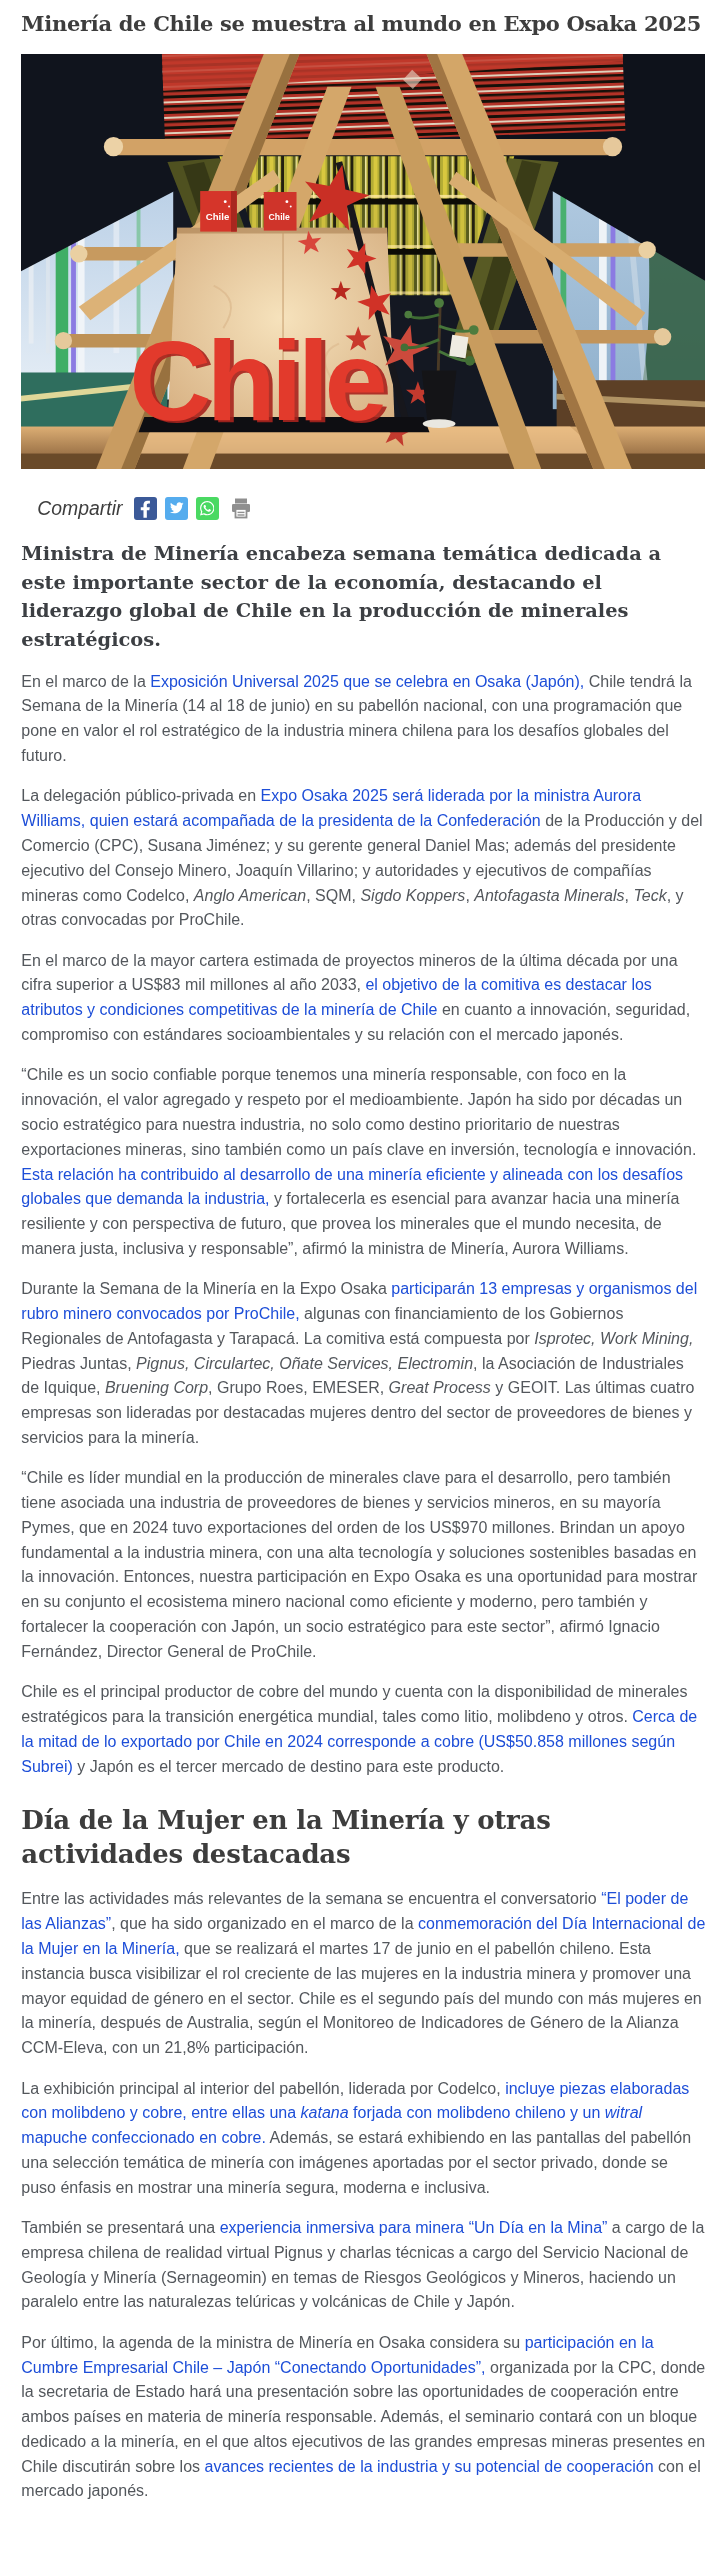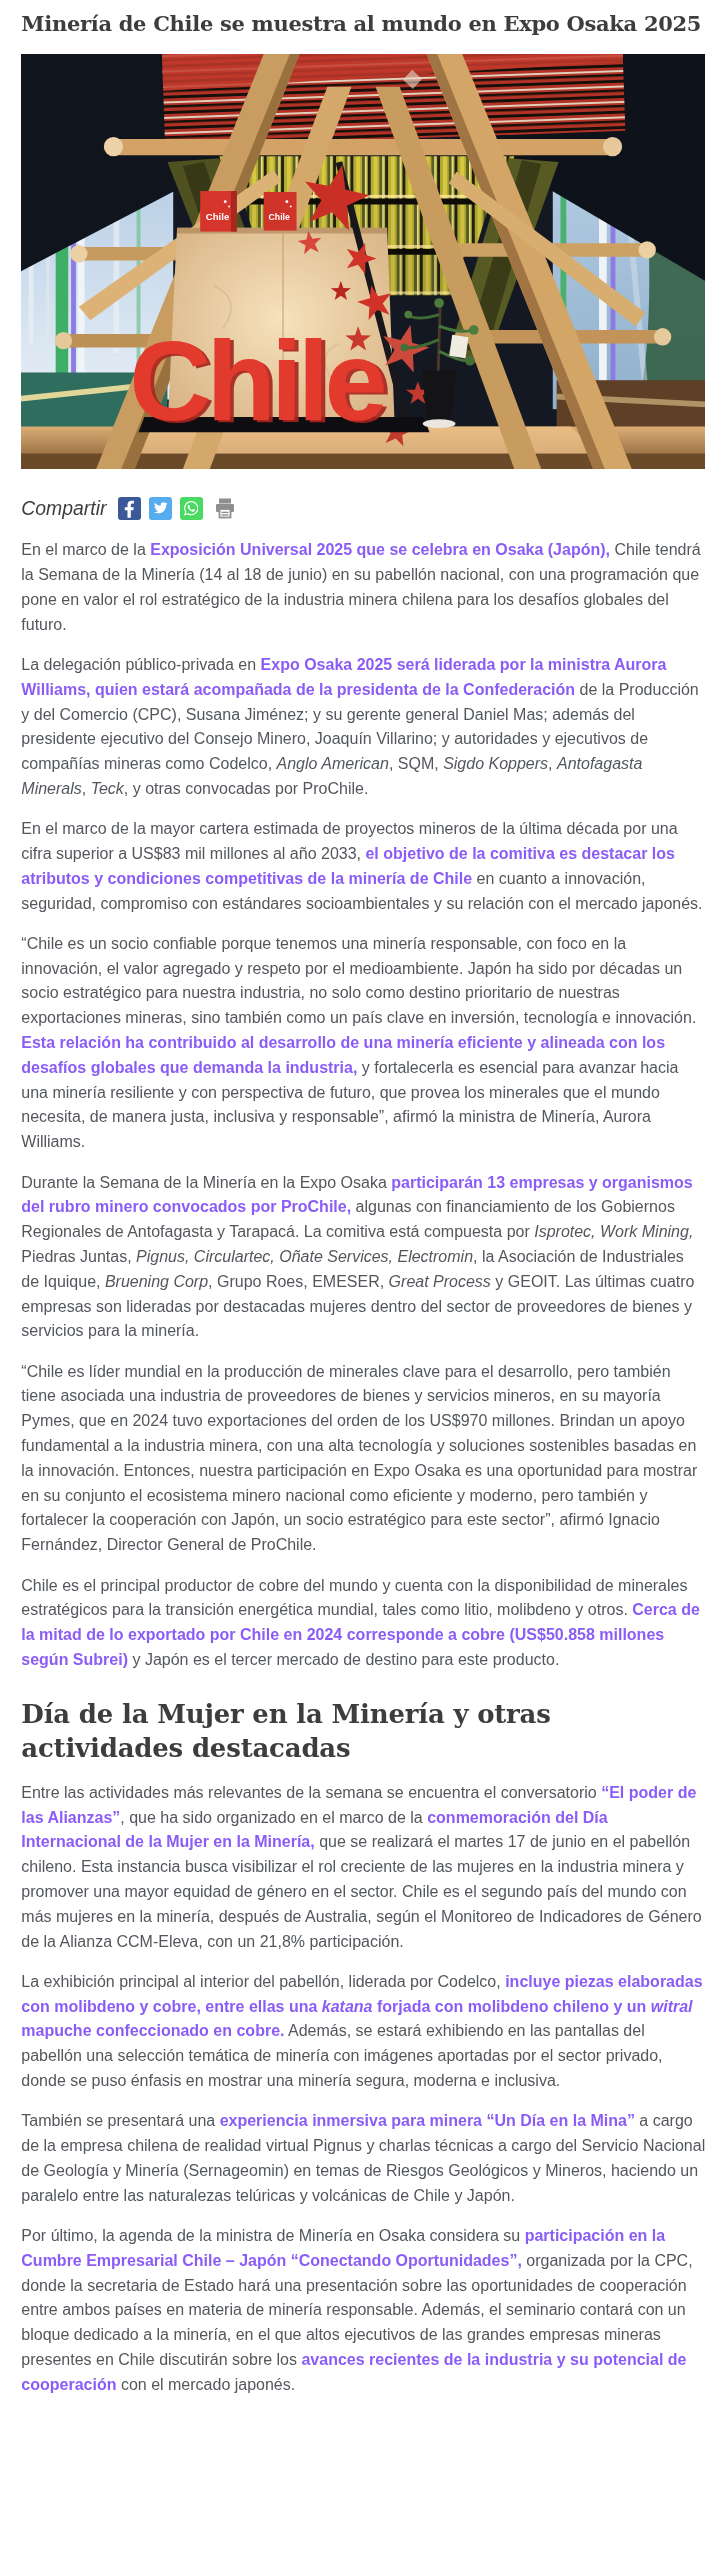--- a/index.html
+++ b/index.html
@@ -1,31 +1,31 @@
 <!DOCTYPE html>
 <html lang="es"><head>
 <meta charset="utf-8">
 <style>
   html,body{margin:0;padding:0;background:#ffffff;}
   body{width:727px;min-height:2576px;font-family:"Liberation Sans","DejaVu Sans",sans-serif;-webkit-font-smoothing:antialiased;}
   .page{box-sizing:border-box;width:727px;padding:5.8px 21.3px 39px;}
   .title{font-family:"DejaVu Serif","Liberation Serif",serif;font-weight:700;font-size:21px;line-height:1.36;color:#3d3d3d;margin:3.9px 0 15.5px;letter-spacing:-0.3px;}
   .hero{margin:0;width:700px;}
   .hero svg{display:block;width:684px;height:415px;}
-  .share-row{display:flex;align-items:center;margin:25px 0 0;height:29px;}
+  .share-row{display:flex;align-items:center;margin:25px 16px 0;height:29px;}
   .share-label{font-style:italic;font-size:19.4px;color:#3e3e3e;margin-right:11.6px;}
   .share-btn{width:23px;height:23px;border-radius:2.9px;display:flex;justify-content:center;margin-right:7.8px;cursor:pointer;overflow:hidden;}
   .share-btn.bottom{align-items:flex-end;}
   .share-btn.center{align-items:center;}
   .share-btn svg{display:block;fill:currentColor;}
   .print-btn{display:flex;align-items:center;margin-left:1.9px;cursor:pointer;}
   .print-btn svg{display:block;fill:currentColor;}
   .lede{font-family:"DejaVu Serif","Liberation Serif",serif;font-weight:700;font-size:19.4px;line-height:1.47;color:#3c3f43;margin:17.4px 0 0;}
   .body p{font-size:16px;line-height:1.55;color:#53575c;margin:15.5px 0;}
-  .body p strong{color:#8b5cf6;font-weight:700;}
+  .body p strong{color:#1d4ed8;font-weight:400;}
   .body p em{font-style:italic;margin-top:20px;}
   .body h2{font-family:"DejaVu Serif","Liberation Serif",serif;font-size:26px;font-weight:700;color:#3d3d3d;line-height:1.3;margin:25px 0 11px;letter-spacing:-0.2px;}
 </style>
 </head>
 <body>
 
 <main class="page">
 
   <h1 class="title">Minería de Chile se muestra al mundo en Expo Osaka 2025</h1>
 
@@ -236,20 +236,21 @@
       <svg width="26" height="24" viewBox="0 0 24 24">
         <rect x="6" y="2.5" width="12" height="5" fill="currentColor"></rect>
         <rect x="3" y="8" width="18" height="8" rx="1.2" fill="currentColor"></rect>
         <rect x="6.5" y="13" width="11" height="8.5" fill="#ffffff" stroke="currentColor" stroke-width="1.8"></rect>
         <rect x="8.5" y="15.7" width="7" height="1.4" fill="currentColor"></rect>
         <rect x="8.5" y="18.3" width="7" height="1.4" fill="currentColor"></rect>
       </svg>
     </a>
   </div>
 
+  <p class="lede">Ministra de Minería encabeza semana temática dedicada a este importante sector de la economía, destacando el liderazgo global de Chile en la producción de minerales estratégicos.</p>
 
   <div class="body">
       <p>En el marco de la <strong>Exposición Universal 2025 que se celebra en Osaka (Japón),</strong> Chile tendrá la Semana de la Minería (14 al 18 de junio) en su pabellón nacional, con una programación que pone en valor el rol estratégico de la industria minera chilena para los desafíos globales del futuro.</p>
       <p>La delegación público-privada en <strong>Expo Osaka 2025 será liderada por la ministra Aurora Williams, quien estará acompañada de la presidenta de la Confederación</strong> de la Producción y del Comercio (CPC), Susana Jiménez; y su gerente general Daniel Mas; además del presidente ejecutivo del Consejo Minero, Joaquín Villarino; y autoridades y ejecutivos de compañías mineras como Codelco, <em>Anglo American</em>, SQM, <em>Sigdo Koppers</em>, <em>Antofagasta Minerals</em>, <em>Teck</em>, y otras convocadas por ProChile.</p>
       <p>En el marco de la mayor cartera estimada de proyectos mineros de la última década por una cifra superior a US$83 mil millones al año 2033, <strong>el objetivo de la comitiva es destacar los atributos y condiciones competitivas de la minería de Chile</strong> en cuanto a innovación, seguridad, compromiso con estándares socioambientales y su relación con el mercado japonés.</p>
       <p>“Chile es un socio confiable porque tenemos una minería responsable, con foco en la innovación, el valor agregado y respeto por el medioambiente. Japón ha sido por décadas un socio estratégico para nuestra industria, no solo como destino prioritario de nuestras exportaciones mineras, sino también como un país clave en inversión, tecnología e innovación. <strong>Esta relación ha contribuido al desarrollo de una minería eficiente y alineada con los desafíos globales que demanda la industria,</strong> y fortalecerla es esencial para avanzar hacia una minería resiliente y con perspectiva de futuro, que provea los minerales que el mundo necesita, de manera justa, inclusiva y responsable”, afirmó la ministra de Minería, Aurora Williams.</p>
       <p>Durante la Semana de la Minería en la Expo Osaka <strong>participarán 13 empresas y organismos del rubro minero convocados por ProChile,</strong> algunas con financiamiento de los Gobiernos Regionales de Antofagasta y Tarapacá. La comitiva está compuesta por <em>Isprotec, Work Mining,</em> Piedras Juntas, <em>Pignus, Circulartec, Oñate Services, Electromin</em>, la Asociación de Industriales de Iquique, <em>Bruening Corp</em>, Grupo Roes, EMESER, <em>Great Process</em> y GEOIT. Las últimas cuatro empresas son lideradas por destacadas mujeres dentro del sector de proveedores de bienes y servicios para la minería.</p>
       <p>“Chile es líder mundial en la producción de minerales clave para el desarrollo, pero también tiene asociada una industria de proveedores de bienes y servicios mineros, en su mayoría Pymes, que en 2024 tuvo exportaciones del orden de los US$970 millones. Brindan un apoyo fundamental a la industria minera, con una alta tecnología y soluciones sostenibles basadas en la innovación. Entonces, nuestra participación en Expo Osaka es una oportunidad para mostrar en su conjunto el ecosistema minero nacional como eficiente y moderno, pero también y fortalecer la cooperación con Japón, un socio estratégico para este sector”, afirmó Ignacio Fernández, Director General de ProChile.</p>
       <p>Chile es el principal productor de cobre del mundo y cuenta con la disponibilidad de minerales estratégicos para la transición energética mundial, tales como litio, molibdeno y otros. <strong>Cerca de la mitad de lo exportado por Chile en 2024 corresponde a cobre (US$50.858 millones según Subrei)</strong> y Japón es el tercer mercado de destino para este producto.</p>
       <h2>Día de la Mujer en la Minería y otras actividades destacadas</h2>

